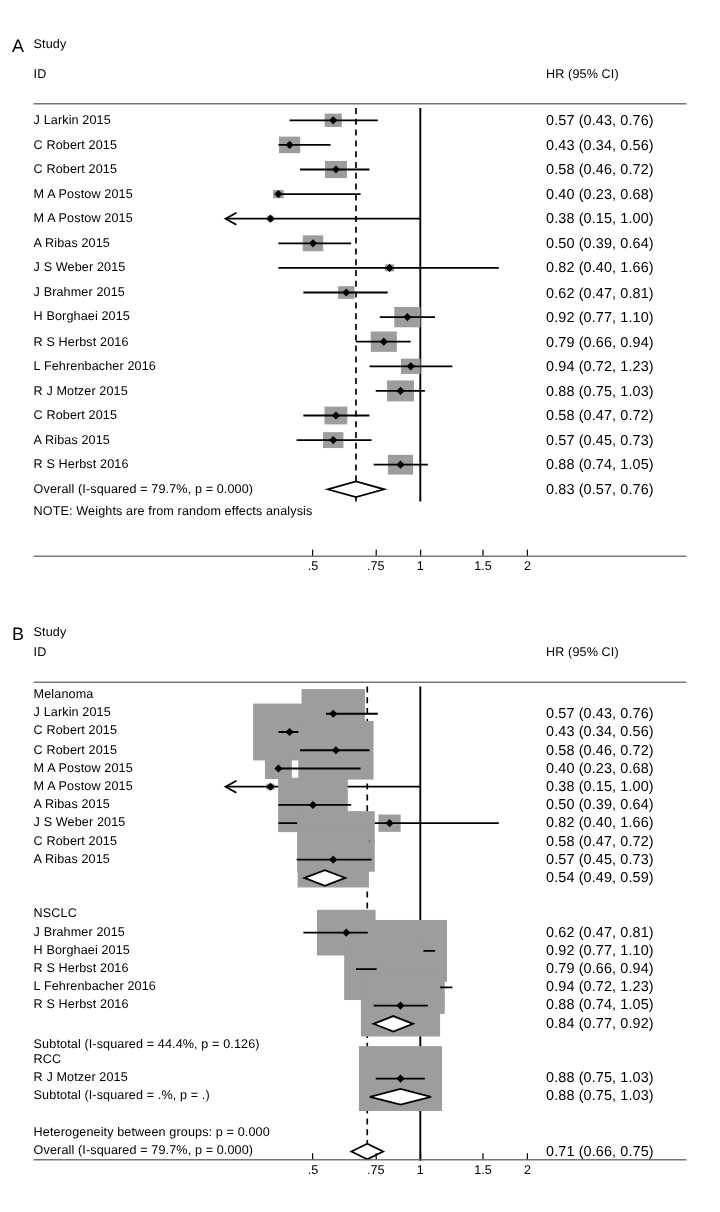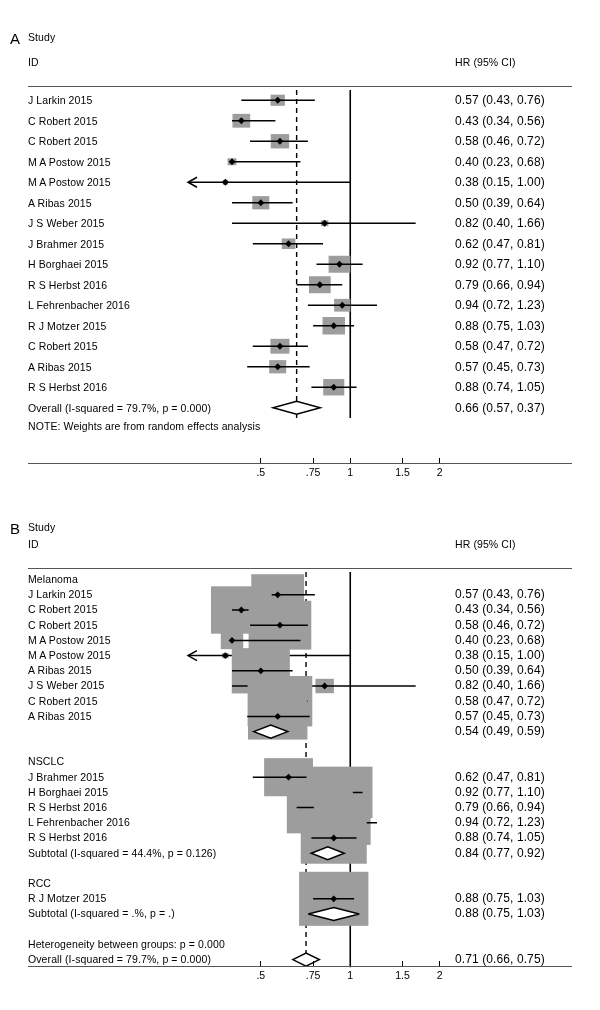--- a/index.html
+++ b/index.html
@@ -116,21 +116,21 @@
       <div class="row" style="top: 266.5px; height: 20.5px;">
         <div class="row-label" style="line-height: 20.5px;">A Ribas 2015</div>
         <div class="row-hr" style="line-height: 20.5px;">0.57 (0.45, 0.73)</div>
       </div>
       <div class="row" style="top: 287px; height: 20.5px;">
         <div class="row-label" style="line-height: 20.5px;">R S Herbst 2016</div>
         <div class="row-hr" style="line-height: 20.5px;">0.88 (0.74, 1.05)</div>
       </div>
       <div class="row" style="top: 307.5px; height: 20.5px;">
         <div class="row-label" style="line-height: 20.5px;">Overall  (I-squared = 79.7%, p = 0.000)</div>
-        <div class="row-hr" style="line-height: 20.5px;">0.66 (0.57, 0.37)</div>
+        <div class="row-hr" style="line-height: 20.5px;">0.83 (0.57, 0.76)</div>
       </div>
     </div>
 
   <div class="note" style="top:420px;">NOTE: Weights are from random effects analysis</div>
 
   <div class="plot" id="plot-a" style="left: 0px; top: 90px; height: 334px;">
       <svg width="600" height="334">
         <line x1="296.6257144045768" y1="0" x2="296.6257144045768" y2="328" stroke="#000" stroke-width="1.4" stroke-dasharray="5,4"></line>
         <line x1="350.2485329827374" y1="0" x2="350.2485329827374" y2="328" stroke="#000" stroke-width="1.6"></line>
         <rect x="270.56634181864655" y="4.6808" width="14.28" height="11.1384" fill="#9d9d9d"></rect>
@@ -267,21 +267,21 @@
       </div>
       <div class="row" style="top: 243.2px; height: 15.2px;">
         <div class="row-label" style="line-height: 15.2px;">L Fehrenbacher 2016</div>
         <div class="row-hr" style="line-height: 15.2px;">0.94 (0.72, 1.23)</div>
       </div>
       <div class="row" style="top: 258.4px; height: 15.2px;">
         <div class="row-label" style="line-height: 15.2px;">R S Herbst 2016</div>
         <div class="row-hr" style="line-height: 15.2px;">0.88 (0.74, 1.05)</div>
       </div>
       <div class="row" style="top: 273.6px; height: 15.2px;">
-        <div class="row-label" style="line-height: 15.2px;">Subtotal  (I-squared = 44.4%, p = 0.126)</div>
+        <div class="row-label" style="line-height: 15.2px; margin-top: 17px;">Subtotal  (I-squared = 44.4%, p = 0.126)</div>
         <div class="row-hr" style="line-height: 15.2px;">0.84 (0.77, 0.92)</div>
       </div>
       <div class="row" style="top: 288.8px; height: 15.2px;"></div>
       <div class="row" style="top: 304px; height: 15.2px; padding-left: 42px;">
         <div class="row-label group" style="line-height: 15.2px;">RCC</div>
       </div>
       <div class="row" style="top: 319.2px; height: 15.2px;">
         <div class="row-label" style="line-height: 15.2px;">R J Motzer 2015</div>
         <div class="row-hr" style="line-height: 15.2px;">0.88 (0.75, 1.03)</div>
       </div>

